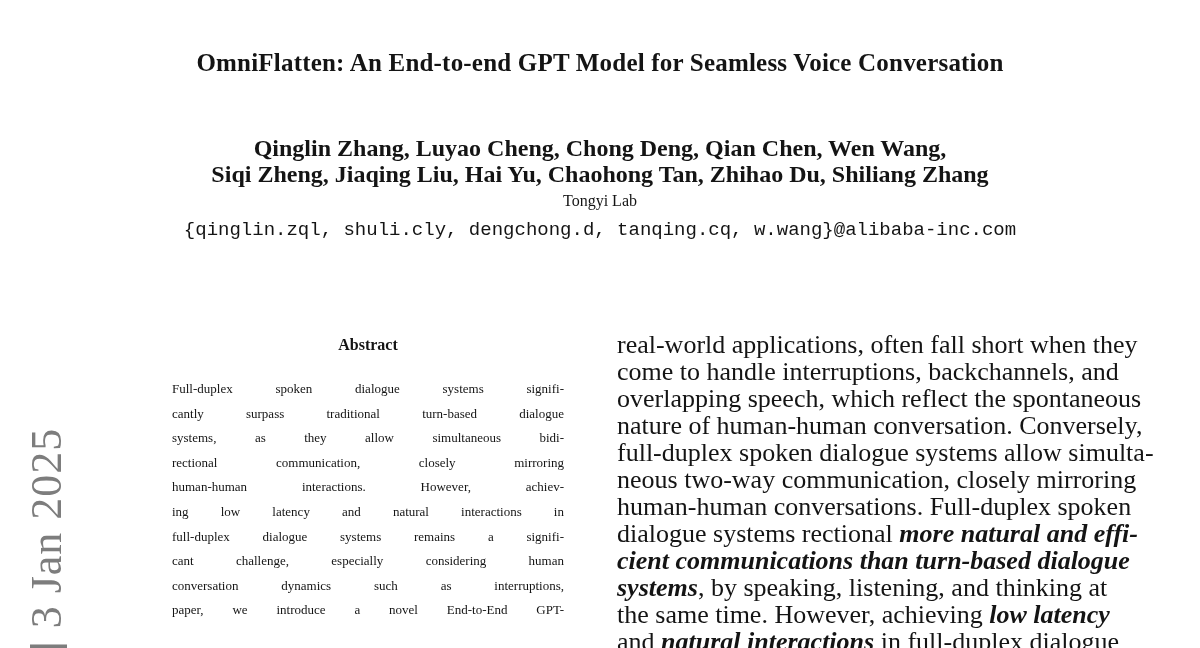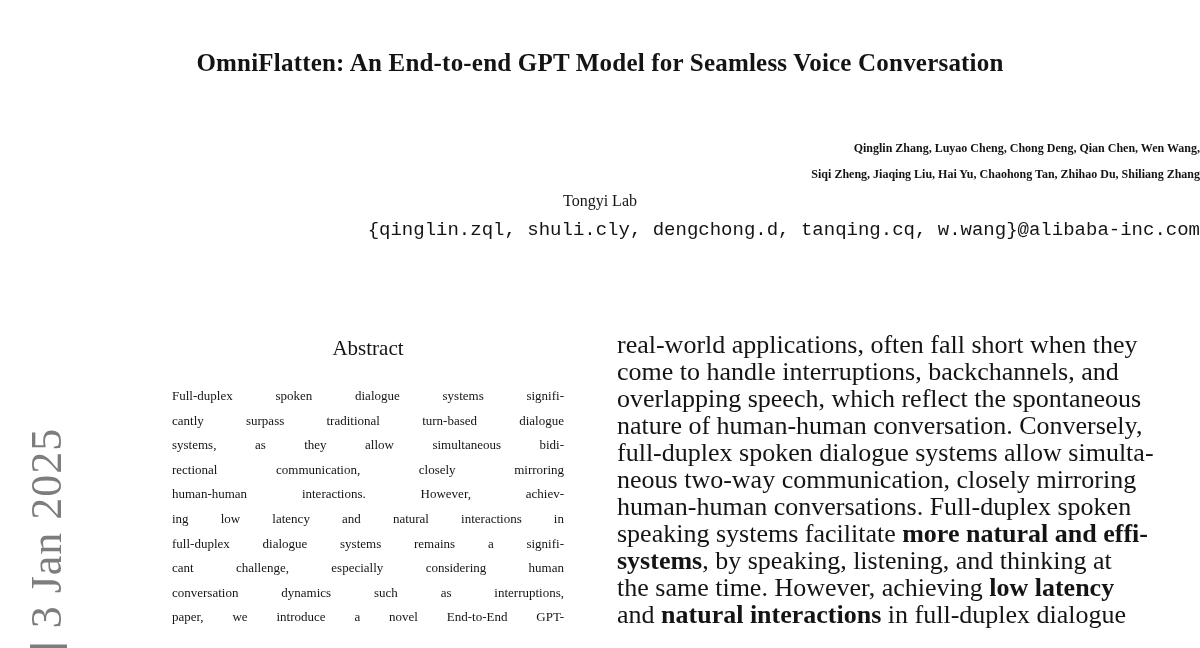--- a/index.html
+++ b/index.html
@@ -34,54 +34,52 @@
     font-weight: bold;
     letter-spacing: 0.2px;
   }
   .authors {
     position: absolute;
     left: 0; right: 0;
     top: 135px;
     text-align: center;
   }
   .authors-line {
-    font-size: 12px;
+    font-size: 24px;
     font-weight: bold;
     line-height: 26px;
-    text-align: right;
   }
   .affiliation {
     font-size: 16px;
     line-height: 28px;
   }
   .email {
     font-family: "Liberation Mono", "DejaVu Sans Mono", monospace;
     font-size: 19px;
     line-height: 30px;
     white-space: nowrap;
-    text-align: right;
   }
   .col { position: absolute; }
   .col-abstract { left: 172px; top: 336px; width: 392px; }
   .col-intro   { left: 617px; top: 331px; width: 473px; }
   .abs-heading {
     margin: 0 0 23px 0;
     text-align: center;
-    font-size: 21px;
-    font-weight: normal;
+    font-size: 16px;
+    font-weight: bold;
   }
   .tline {
     white-space: nowrap;
     text-align: justify;
     text-align-last: justify;
   }
   .abs-lines  .tline { font-size: 13px;   line-height: 24.6px; }
   .intro-lines .tline { font-size: 26px;  line-height: 27px; }
   .it { }
-  .bd { font-weight: bold; }
+  .bd { font-weight: bold; font-style: italic; }
 </style>
 </head>
 <body>
 
 <div class="page">
 
   <div class="watermark" style="color: rgb(125, 125, 125);">] 3 Jan 2025</div>
 
   <h1 class="title">OmniFlatten: An End-to-end GPT Model for Seamless Voice Conversation</h1>
 
@@ -110,20 +108,21 @@
 
   <section class="col col-intro">
     <div class="lines intro-lines">
         <div class="tline"><span>real-world applications, often fall short when they</span></div>
         <div class="tline"><span>come to handle interruptions, backchannels, and</span></div>
         <div class="tline"><span>overlapping speech, which reflect the spontaneous</span></div>
         <div class="tline"><span>nature of human-human conversation. Conversely,</span></div>
         <div class="tline"><span>full-duplex spoken dialogue systems allow </span><span class="it">simulta-</span></div>
         <div class="tline"><span class="it">neous</span><span> two-way communication, closely mirroring</span></div>
         <div class="tline"><span>human-human conversations. Full-duplex spoken</span></div>
-        <div class="tline"><span>speaking systems facilitate </span><span class="bd">more natural and effi-</span></div>
+        <div class="tline"><span>dialogue systems rectional </span><span class="bd">more natural and effi-</span></div>
+        <div class="tline"><span class="bd">cient communications than turn-based dialogue</span></div>
         <div class="tline"><span class="bd">systems</span><span>, by </span><span class="it">speaking, listening, and thinking at</span></div>
         <div class="tline"><span class="it">the same time</span><span>. However, achieving </span><span class="bd">low latency</span></div>
         <div class="tline"><span>and </span><span class="bd">natural interactions</span><span> in full-duplex dialogue</span></div>
       </div>
   </section>
 
 </div>
 
 </body></html>

